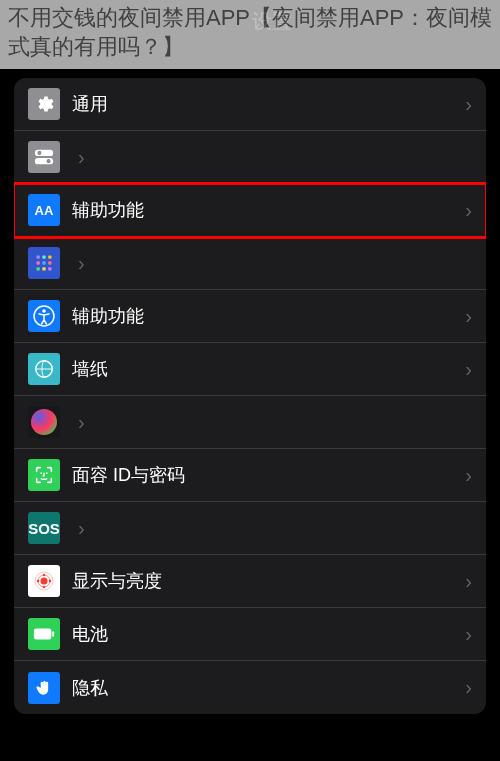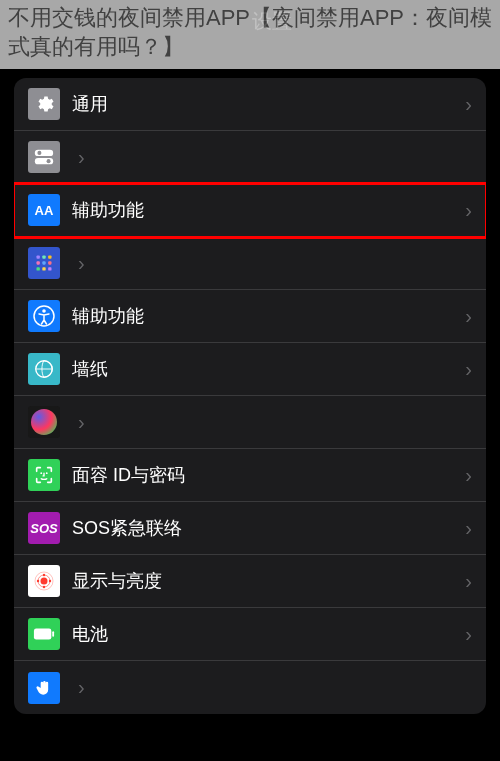--- a/index.html
+++ b/index.html
@@ -90,21 +90,21 @@
       margin-left: 6px;
     }
     .icon-general { background: #8e8e93; }
     .icon-control-center { background: #8e8e93; }
     .icon-display { background: #107afe; color: #fff; font-size: 13px; font-weight: 600; }
     .icon-home { background: #3355cc; }
     .icon-accessibility { background: #107afe; }
     .icon-wallpaper { background: #38b8c8; }
     .icon-siri { background: #181818; }
     .icon-faceid { background: #30d158; }
-    .icon-sos { background: #a21caf; color: #fff; font-size: 13px; font-weight: 700; font-style: italic; }
+    .icon-sos { background: #0f766e; color: #fff; font-size: 15px; font-weight: 700; }
     .icon-exposure { background: #fff; }
     .icon-battery { background: #30d158; }
     .icon-privacy { background: #107afe; }
     
     .gear-svg { width: 20px; height: 20px; fill: #fff; }
     .toggle-svg { width: 22px; height: 22px; }
     .grid-svg { width: 20px; height: 20px; }
     .access-svg { width: 24px; height: 24px; }
     .wall-svg { width: 22px; height: 22px; }
     .siri-circle { width: 26px; height: 26px; border-radius: 50%; background: radial-gradient(circle at 30% 30%, #5e5ce6, #ff375f 50%, #30d158 90%); }
@@ -208,21 +208,20 @@
             <circle cx="15" cy="10" r="1" fill="#fff"></circle>
             <path d="M12 10v3h-1M9 16c1 1 5 1 6 0" fill="none" stroke="#fff" stroke-width="1.5" stroke-linecap="round"></path>
           </svg>
       </div>
       <div class="row-label">面容 ID与密码</div>
       <div class="chevron">›</div>
     </div>
 
     <div class="settings-row">
       <div class="row-icon icon-sos">SOS</div>
-      <div class="row-label">SOS紧急联络</div>
       <div class="chevron">›</div>
     </div>
 
     <div class="settings-row">
       <div class="row-icon icon-exposure">
         <svg class="expo-svg" viewBox="0 0 24 24">
             <circle cx="12" cy="12" r="3.5" fill="#ff3b30"></circle>
             <circle cx="12" cy="12" r="6" fill="none" stroke="#ff3b30" stroke-width="1" opacity="0.55"></circle>
             <circle cx="12" cy="12" r="9" fill="none" stroke="#ff3b30" stroke-width="1" opacity="0.3"></circle>
             <circle cx="6" cy="12" r="1.2" fill="#ff3b30"></circle>
@@ -245,17 +244,18 @@
       <div class="row-label">电池</div>
       <div class="chevron">›</div>
     </div>
 
     <div class="settings-row">
       <div class="row-icon icon-privacy">
         <svg class="hand-svg" viewBox="0 0 24 24">
             <path d="M8 12V6a1.5 1.5 0 013 0v5V5a1.5 1.5 0 013 0v6V6a1.5 1.5 0 013 0v8a6 6 0 01-6 6c-3 0-5-2-6-4l-2-4a1.5 1.5 0 012.6-1.4L8 12z"></path>
           </svg>
       </div>
+      <div class="row-label">隐私</div>
       <div class="chevron">›</div>
     </div>
 
   </div>
 </div>
 
 </body></html>

